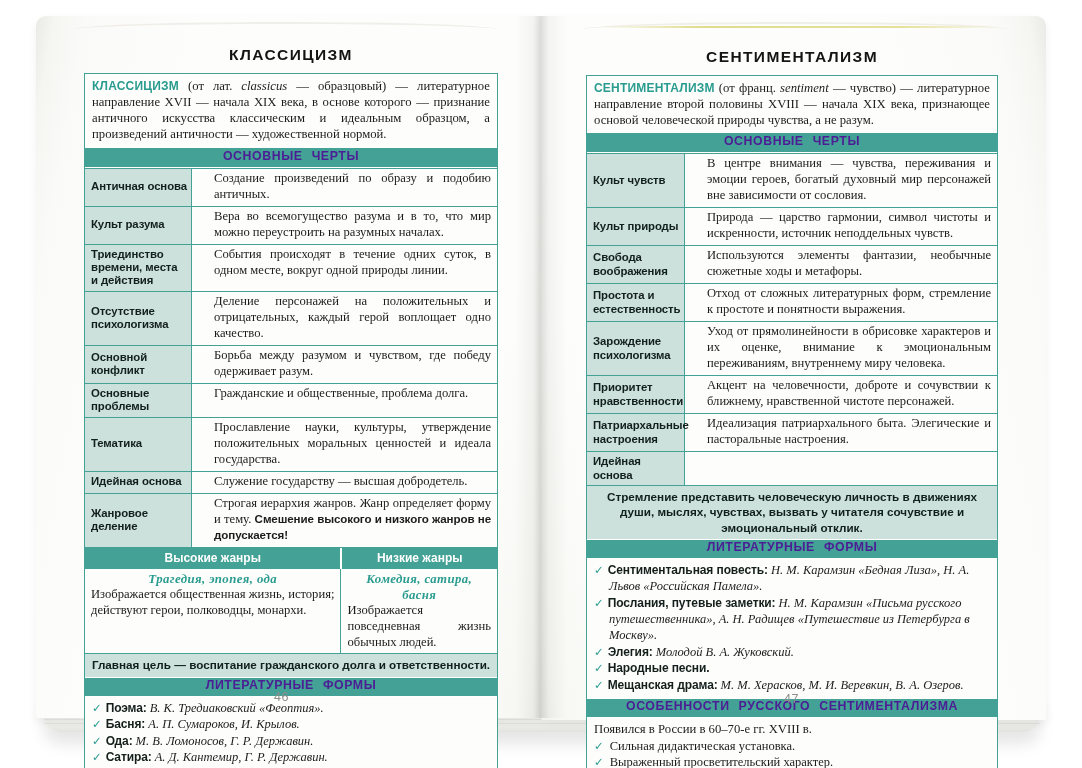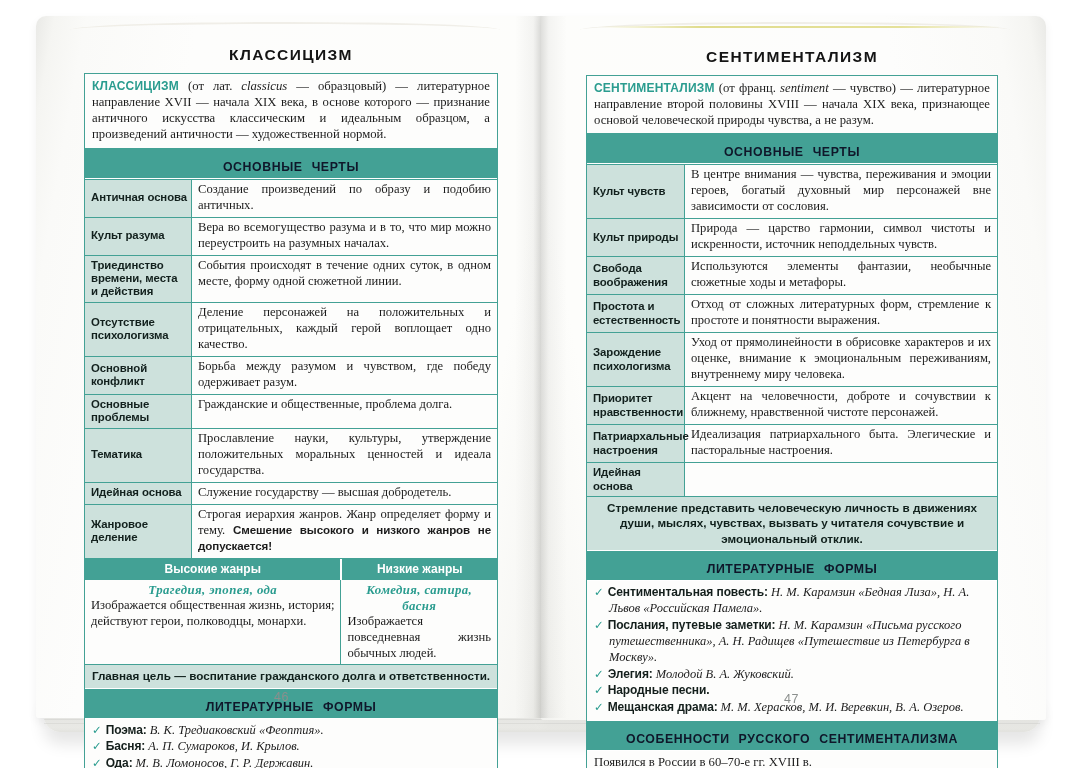--- a/index.html
+++ b/index.html
@@ -47,33 +47,33 @@
   .content.left{left:84px;}
   .content.right{left:586px;width:412px;top:48px;}
   .page-title{text-align:center;font-family:"Liberation Sans",sans-serif;font-weight:bold;
     font-size:15.5px;letter-spacing:1.4px;color:#141414;margin-bottom:9px;}
   .tbl{border:1.6px solid var(--teal);background:#fdfdfc;}
 
   .intro{padding:4px 7px 5px;font-size:12.7px;line-height:1.27;text-align:justify;}
   .intro .term{color:var(--accent);font-family:"Liberation Sans",sans-serif;font-weight:bold;font-size:12px;letter-spacing:.2px;}
   .intro .lat{font-style:italic;}
 
-  .sec-hdr{background:var(--teal);color:#0f172a;text-align:center;
+  .sec-hdr{background:var(--teal);color:#4c1d95;text-align:center;
     font-family:"Liberation Sans",sans-serif;font-weight:bold;font-size:12.3px;
-    letter-spacing:.6px;word-spacing:5px;padding:11px 2px 4px;
+    letter-spacing:.6px;word-spacing:5px;padding:0 2px 4px;
     border-top:1.5px solid #fff;border-bottom:1.5px solid #fff;}
   .tbl > .sec-hdr:nth-child(2){border-top:1.5px solid var(--teal);}
 
   .frow{display:grid;border-top:1.5px solid var(--teal);}
   .content.left .frow{grid-template-columns:107px 1fr;}
   .content.right .frow{grid-template-columns:98px 1fr;}
   .frow .lbl{background:var(--lt);border-right:1.5px solid var(--teal);
     font-family:"Liberation Sans",sans-serif;font-weight:bold;font-size:11.4px;line-height:1.18;
     color:#12201d;display:flex;align-items:center;padding:3px 4px 3px 6px;letter-spacing:-.1px;}
-  .frow .val{padding:2px 6px 3px;font-size:12.6px;line-height:1.27;text-align:justify;}
+  .frow .val{padding:2px 6px 3px;font-size:12.6px;line-height:1.27;text-align:justify;margin-left:16px;}
   .frow .val .bold-note{font-family:"Liberation Sans",sans-serif;font-weight:bold;font-size:11.6px;letter-spacing:-.1px;}
 
   .genre-hdrs{display:grid;grid-template-columns:62% 38%;border-top:1.5px solid var(--teal);}
   .genre-hdrs .gh{background:var(--teal);color:#fff;text-align:center;
     font-family:"Liberation Sans",sans-serif;font-weight:bold;font-size:12px;padding:3px 2px 4px;}
   .genre-hdrs .gh+.gh{border-left:2px solid #fff;}
   .genre-cells{display:grid;grid-template-columns:62% 38%;}
   .genre-cells .gc{padding:2px 6px 3px;font-size:12.6px;line-height:1.26;text-align:justify;}
   .genre-cells .gc+.gc{border-left:1.5px solid var(--teal);}
   .gname{display:block;text-align:center;color:var(--accent);font-style:italic;font-weight:bold;
@@ -122,21 +122,21 @@
       <div class="frow">
         <div class="lbl">Античная основа</div>
         <div class="val">Создание произведений по образу и подобию античных.</div>
       </div>
       <div class="frow">
         <div class="lbl">Культ разума</div>
         <div class="val">Вера во всемогущество разума и в то, что мир можно переустроить на разумных началах.</div>
       </div>
       <div class="frow">
         <div class="lbl">Триединство времени, места и действия</div>
-        <div class="val">События происходят в течение одних суток, в одном месте, форму одной сюжетной линии.</div>
+        <div class="val">События происходят в течение одних суток, в одном месте, вокруг одной природы линии.</div>
       </div>
       <div class="frow">
         <div class="lbl">Отсутствие психологизма</div>
         <div class="val">Деление персонажей на положительных и отрицательных, каждый герой воплощает одно качество.</div>
       </div>
       <div class="frow">
         <div class="lbl">Основной конфликт</div>
         <div class="val">Борьба между разумом и чувством, где победу одерживает разум.</div>
       </div>
       <div class="frow">

